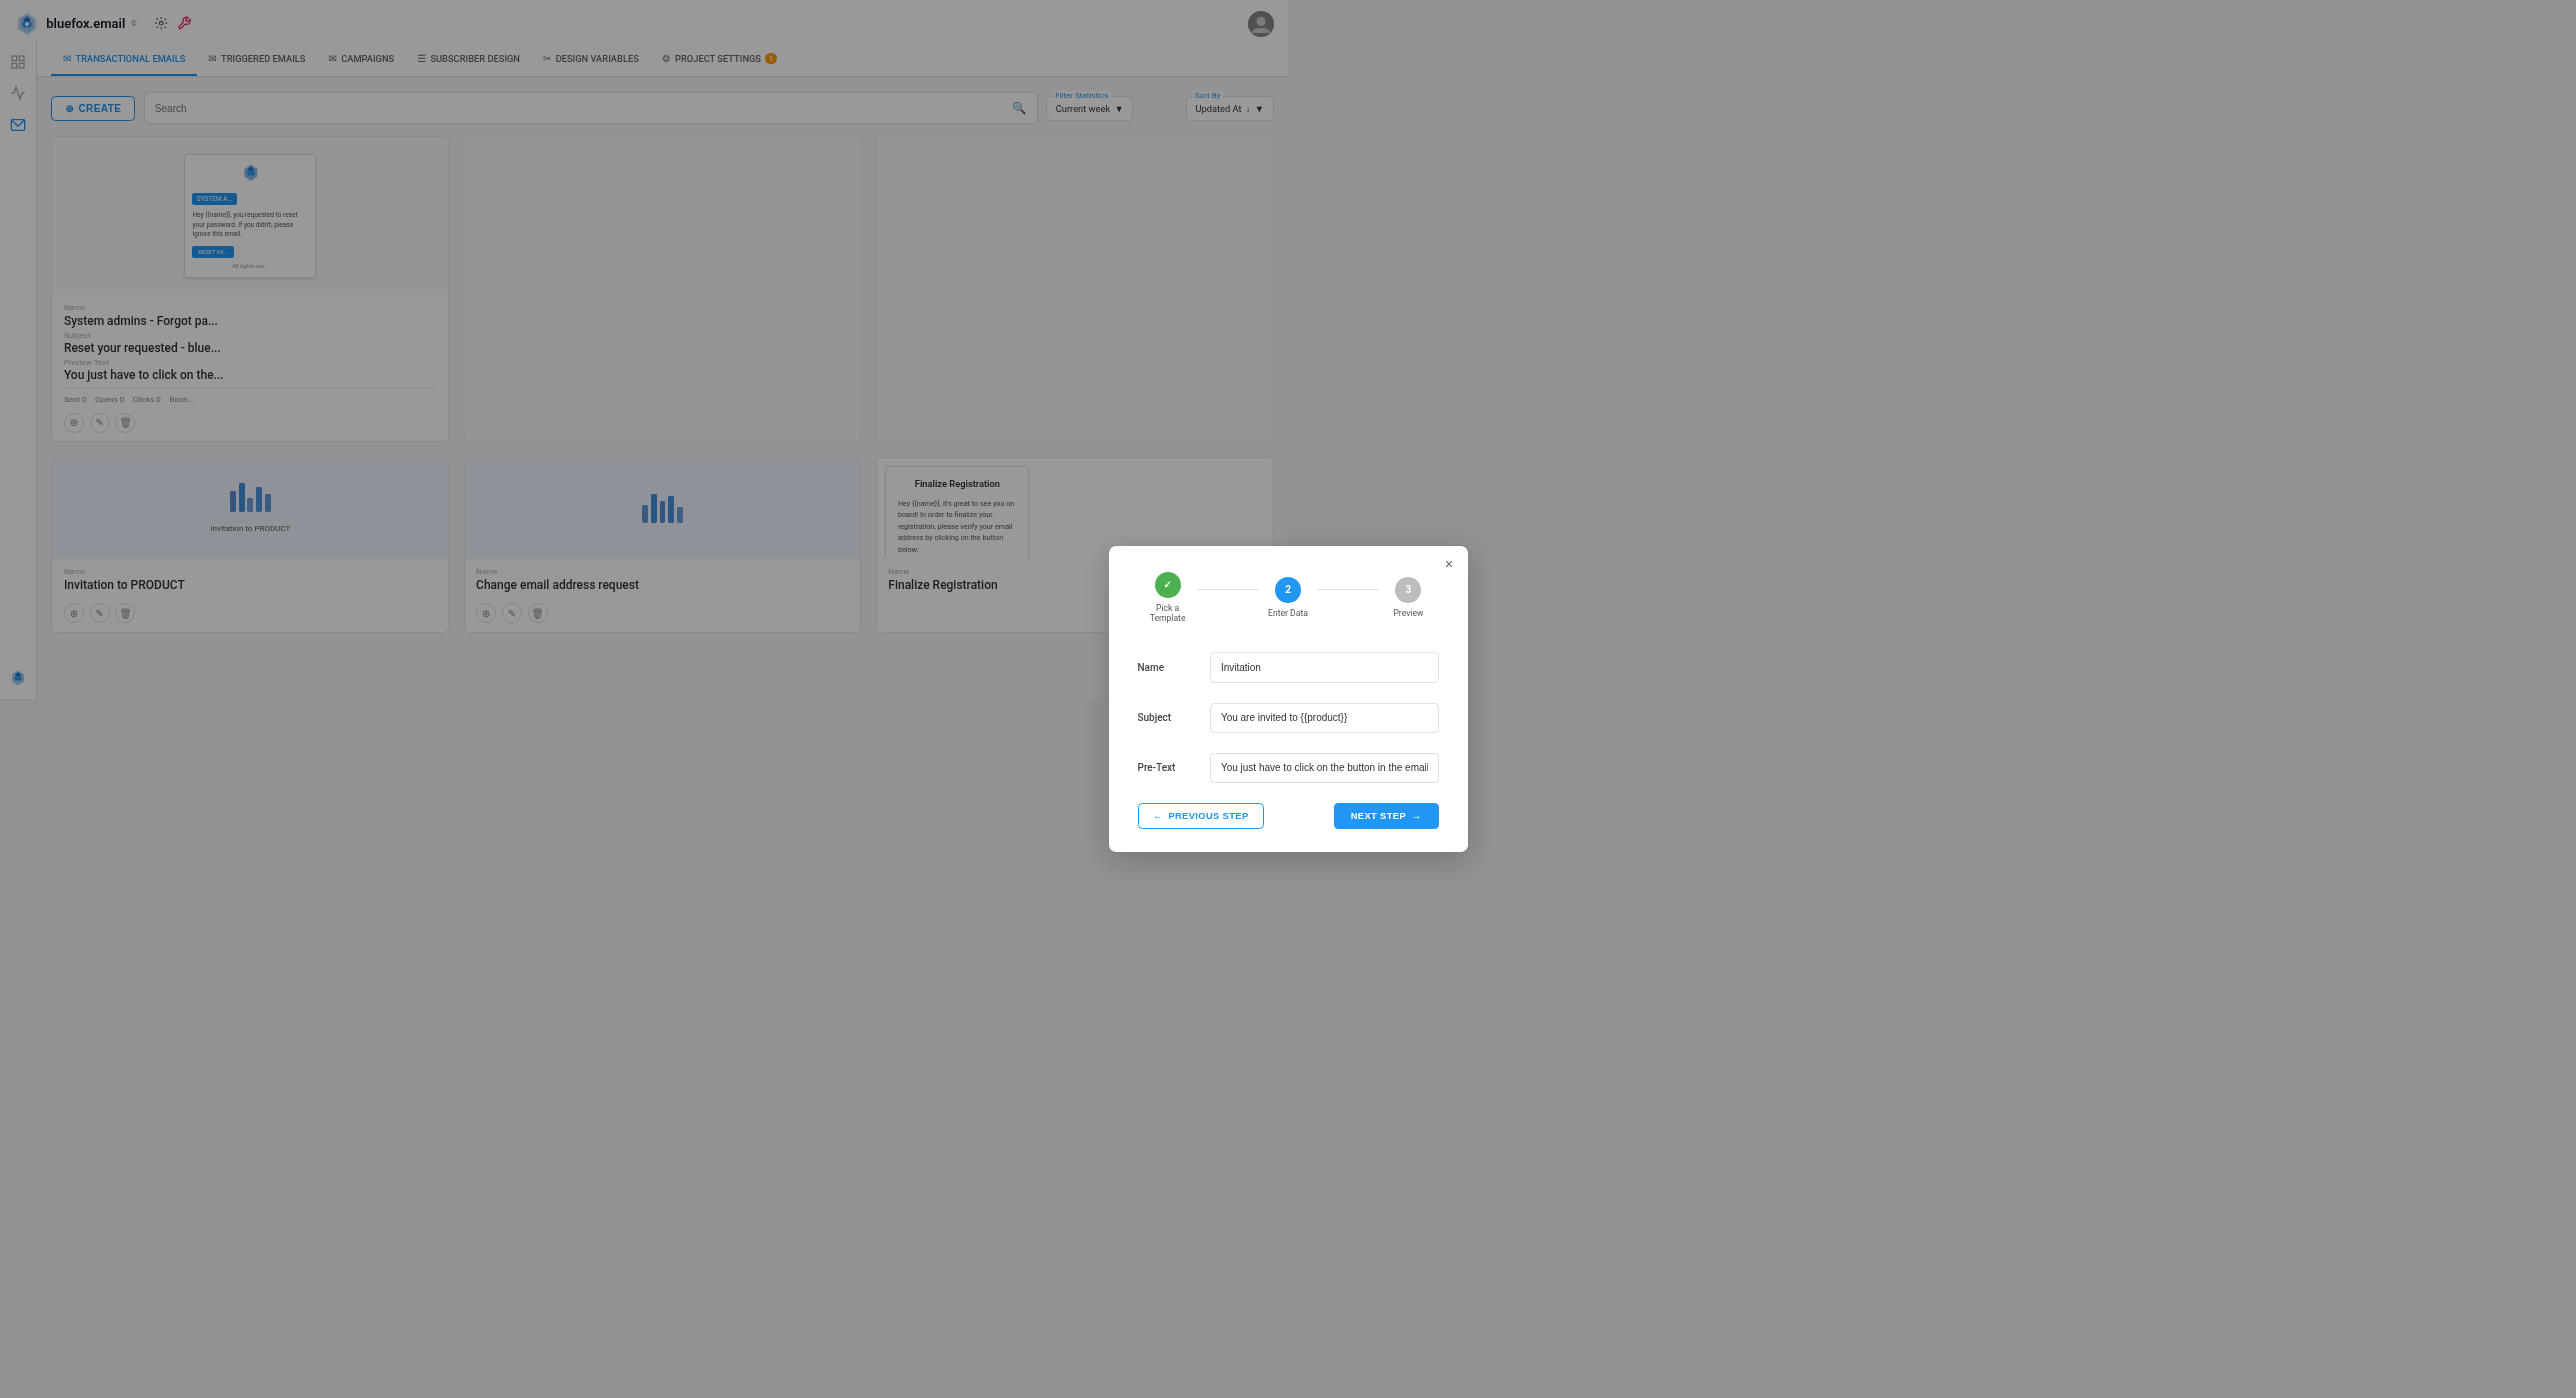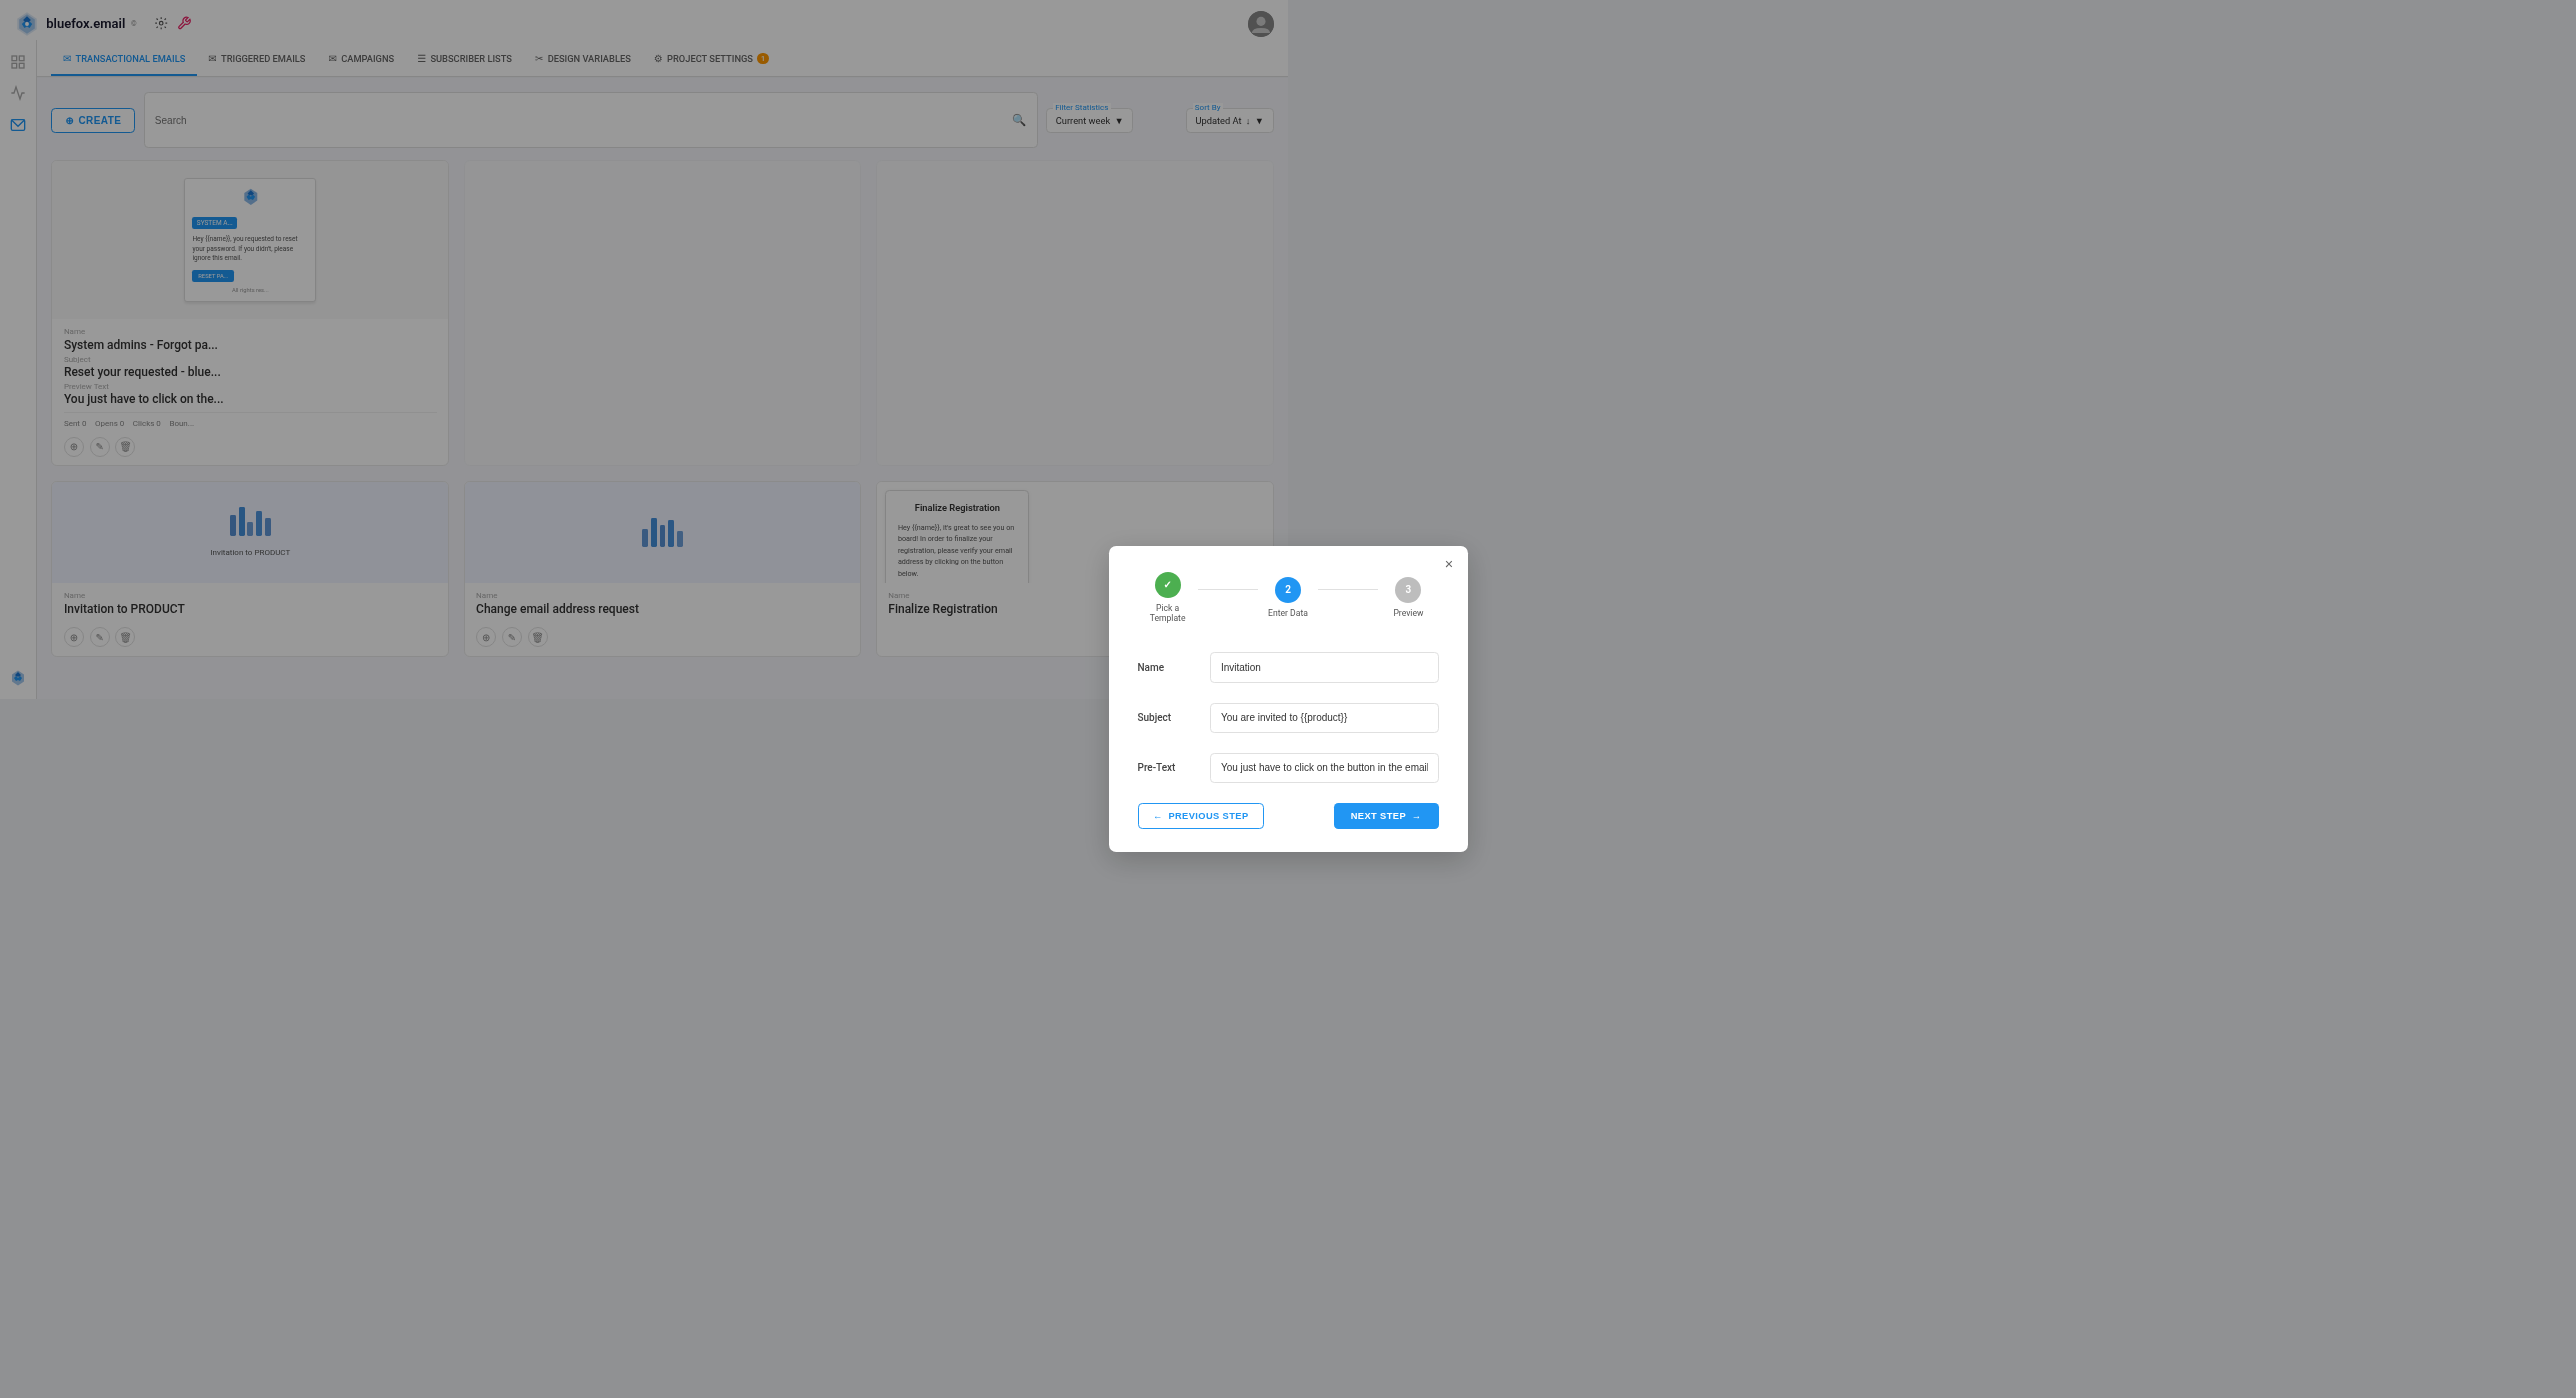--- a/index.html
+++ b/index.html
@@ -167,21 +167,21 @@
       cursor: pointer;
       letter-spacing: 0.4px;
     }
     .search-bar {
       flex: 1;
       display: flex;
       align-items: center;
       background: #fff;
       border: 0.7px solid #e0e0e0;
       border-radius: 4.3px;
-      padding: 20px 10px;
+      padding: 8px 10px;
       gap: 5.8px;
     }
     .search-input {
       border: none;
       outline: none;
       font-size: 10px;
       color: #333;
       flex: 1;
     }
     .filter-select {
@@ -579,21 +579,21 @@
   <div class="nav-tab">
     <span class="nav-tab-icon">✉</span>
     <span>TRIGGERED EMAILS</span>
   </div>
   <div class="nav-tab">
     <span class="nav-tab-icon">✉</span>
     <span>CAMPAIGNS</span>
   </div>
   <div class="nav-tab">
     <span class="nav-tab-icon">☰</span>
-    <span>SUBSCRIBER LISTS</span>
+    <span>SUBSCRIBER DESIGN</span>
   </div>
   <div class="nav-tab">
     <span class="nav-tab-icon">✂</span>
     <span>DESIGN VARIABLES</span>
   </div>
   <div class="nav-tab">
     <span class="nav-tab-icon">⚙</span>
     <span>PROJECT SETTINGS</span>
     <div class="nav-badge">1</div>
   </div>

